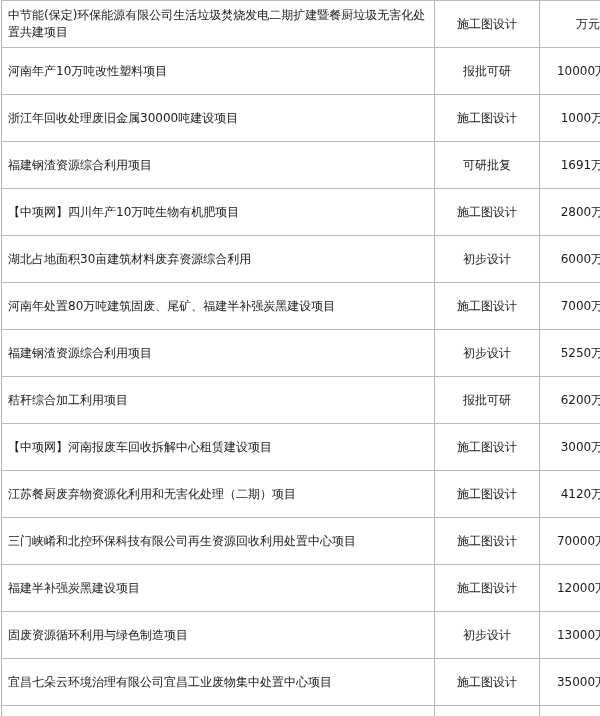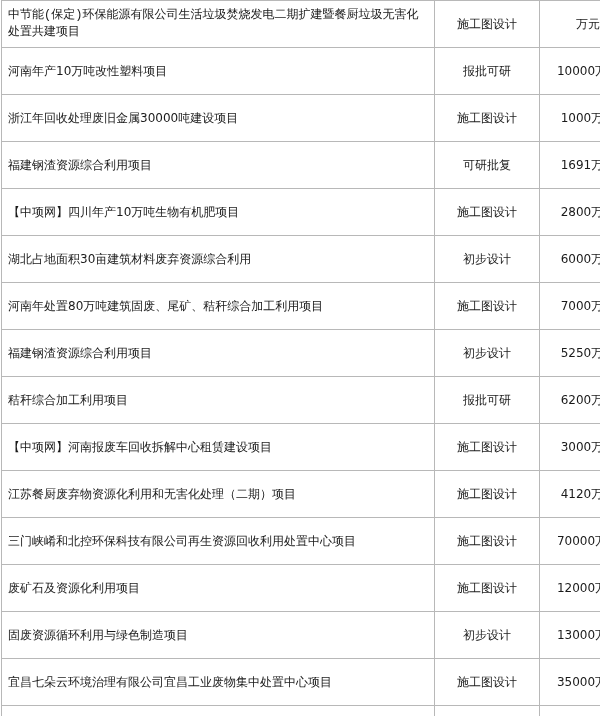--- a/index.html
+++ b/index.html
@@ -46,21 +46,20 @@
   td.col-amount {
     width: 84px;
     text-align: center;
     white-space: nowrap;
   }
   tr.row-tall td {
     height: 34px;
   }
   tr.row-first td.col-name {
     line-height: 17px;
-    font-family: Liberation Mono, monospace;
   }
 </style>
 </head>
 <body>
 
 <div class="table-wrap">
   <table class="project-table">
     <tbody>
         <tr class="row-first row-tall">
           <td class="col-name">中节能(保定)环保能源有限公司生活垃圾焚烧发电二期扩建暨餐厨垃圾无害化处置共建项目</td>
@@ -86,21 +85,21 @@
           <td class="col-name">【中项网】四川年产10万吨生物有机肥项目</td>
           <td class="col-stage">施工图设计</td>
           <td class="col-amount">2800万元</td>
         </tr>
         <tr class="row-tall">
           <td class="col-name">湖北占地面积30亩建筑材料废弃资源综合利用</td>
           <td class="col-stage">初步设计</td>
           <td class="col-amount">6000万元</td>
         </tr>
         <tr class="row-tall">
-          <td class="col-name">河南年处置80万吨建筑固废、尾矿、秸秆综合加工利用项目</td>
+          <td class="col-name">河南年处置80万吨建筑固废、尾矿、福建半补强炭黑建设项目</td>
           <td class="col-stage">施工图设计</td>
           <td class="col-amount">7000万元</td>
         </tr>
         <tr class="row-tall">
           <td class="col-name">福建钢渣资源综合利用项目</td>
           <td class="col-stage">初步设计</td>
           <td class="col-amount">5250万元</td>
         </tr>
         <tr class="row-tall">
           <td class="col-name">秸秆综合加工利用项目</td>
@@ -116,21 +115,21 @@
           <td class="col-name">江苏餐厨废弃物资源化利用和无害化处理（二期）项目</td>
           <td class="col-stage">施工图设计</td>
           <td class="col-amount">4120万元</td>
         </tr>
         <tr class="row-tall">
           <td class="col-name">三门峡崤和北控环保科技有限公司再生资源回收利用处置中心项目</td>
           <td class="col-stage">施工图设计</td>
           <td class="col-amount">70000万元</td>
         </tr>
         <tr class="row-tall">
-          <td class="col-name">废矿石及资源化利用项目</td>
+          <td class="col-name">福建半补强炭黑建设项目</td>
           <td class="col-stage">施工图设计</td>
           <td class="col-amount">12000万元</td>
         </tr>
         <tr class="row-tall">
           <td class="col-name">固废资源循环利用与绿色制造项目</td>
           <td class="col-stage">初步设计</td>
           <td class="col-amount">13000万元</td>
         </tr>
         <tr class="row-tall">
           <td class="col-name">宜昌七朵云环境治理有限公司宜昌工业废物集中处置中心项目</td>

